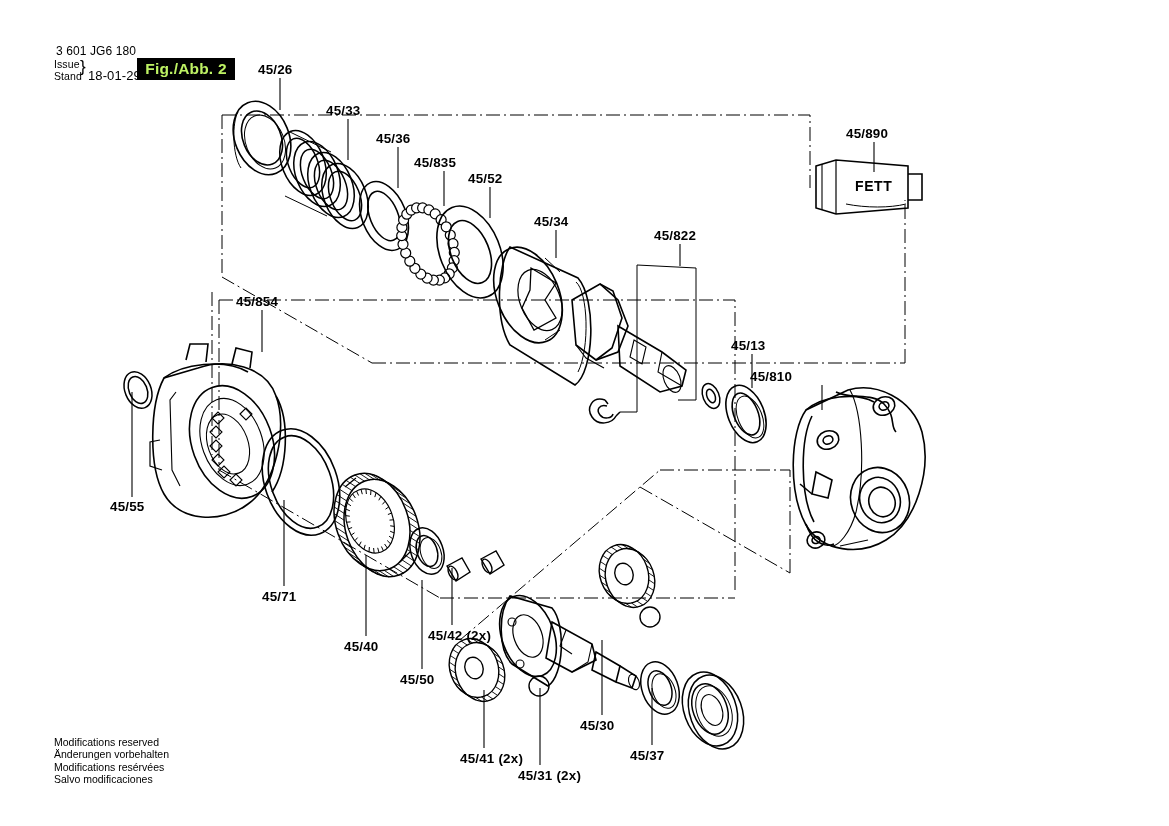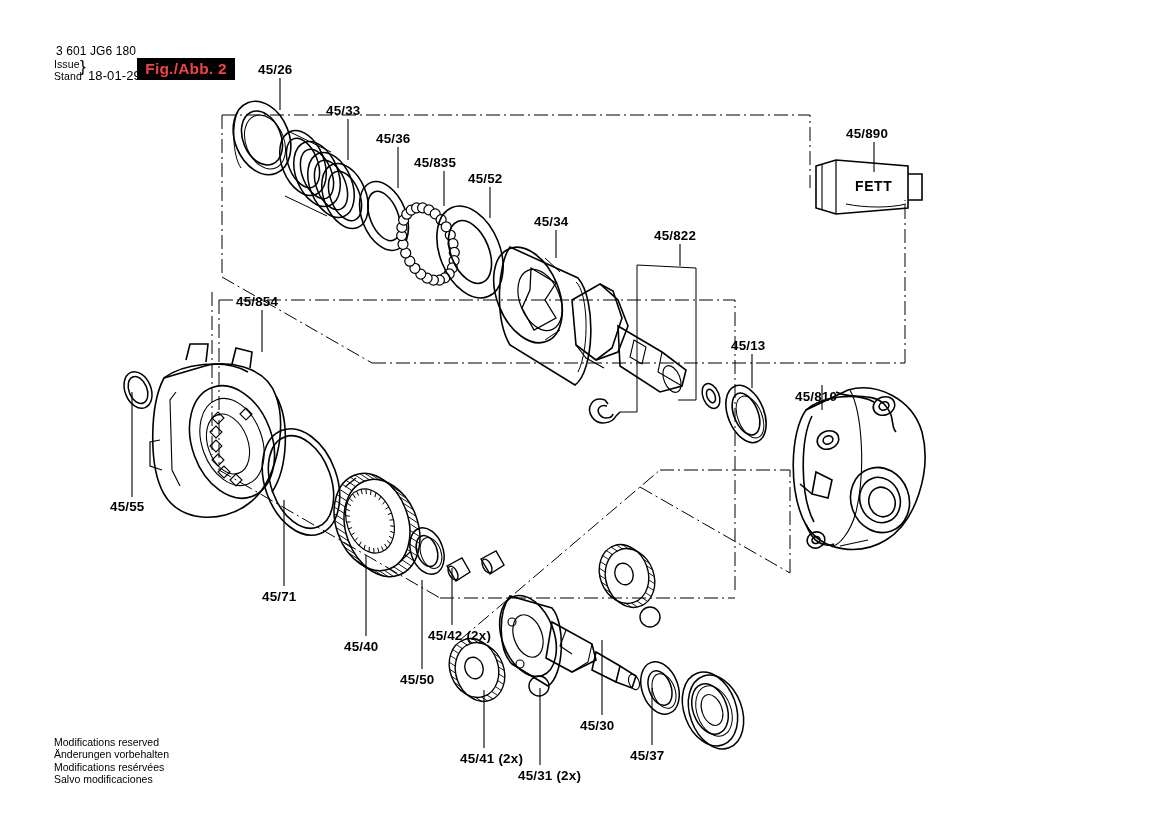--- a/index.html
+++ b/index.html
@@ -10,21 +10,21 @@
     color:#000;-webkit-font-smoothing:antialiased;
   }
   #sheet{position:absolute;inset:0;width:1169px;height:578px;}
   .hdr{position:absolute;font-size:11.5px;letter-spacing:0.1px;white-space:nowrap;}
   #hdr-code{left:56px;top:44px;font-size:12px;}
   #hdr-issue{left:54px;top:59px;font-size:10.5px;line-height:11.5px;}
   #hdr-brace{left:80px;top:58px;font-size:17px;line-height:17px;}
   #hdr-date{left:88px;top:68px;font-size:13px;}
   #figbox{
     position:absolute;left:137px;top:58px;width:98px;height:22px;
-    background:#000;color:#ef4444;font-size:15.5px;font-weight:600;
+    background:#000;color:#bef264;font-size:15.5px;font-weight:600;
     display:flex;align-items:center;justify-content:center;letter-spacing:0.2px;
   }
   #footer{position:absolute;left:54px;top:736px;font-size:10.5px;line-height:12.4px;white-space:pre;}
   .lbl{
     position:absolute;font-size:13.4px;font-weight:700;white-space:nowrap;
     letter-spacing:0.2px;
   }
   #fett{
     position:absolute;left:855px;top:178px;font-size:14px;font-weight:700;
     letter-spacing:0.6px;
@@ -472,21 +472,21 @@
 
   <div id="labels">
       <div class="lbl" style="left: 258px; top: 62px;">45/26</div>
       <div class="lbl" style="left: 326px; top: 103px;">45/33</div>
       <div class="lbl" style="left: 376px; top: 131px;">45/36</div>
       <div class="lbl" style="left: 414px; top: 155px;">45/835</div>
       <div class="lbl" style="left: 468px; top: 171px;">45/52</div>
       <div class="lbl" style="left: 534px; top: 214px;">45/34</div>
       <div class="lbl" style="left: 654px; top: 228px;">45/822</div>
       <div class="lbl" style="left: 731px; top: 338px;">45/13</div>
-      <div class="lbl" style="left: 795px; top: 369px; margin-top: 20px;">45/810</div>
+      <div class="lbl" style="left: 750px; top: 369px;">45/810</div>
       <div class="lbl" style="left: 846px; top: 126px;">45/890</div>
       <div class="lbl" style="left: 236px; top: 294px;">45/854</div>
       <div class="lbl" style="left: 110px; top: 499px;">45/55</div>
       <div class="lbl" style="left: 262px; top: 589px;">45/71</div>
       <div class="lbl" style="left: 344px; top: 639px;">45/40</div>
       <div class="lbl" style="left: 400px; top: 672px;">45/50</div>
       <div class="lbl" style="left: 428px; top: 628px;">45/42 (2x)</div>
       <div class="lbl" style="left: 460px; top: 751px;">45/41 (2x)</div>
       <div class="lbl" style="left: 518px; top: 768px;">45/31 (2x)</div>
       <div class="lbl" style="left: 580px; top: 718px;">45/30</div>

